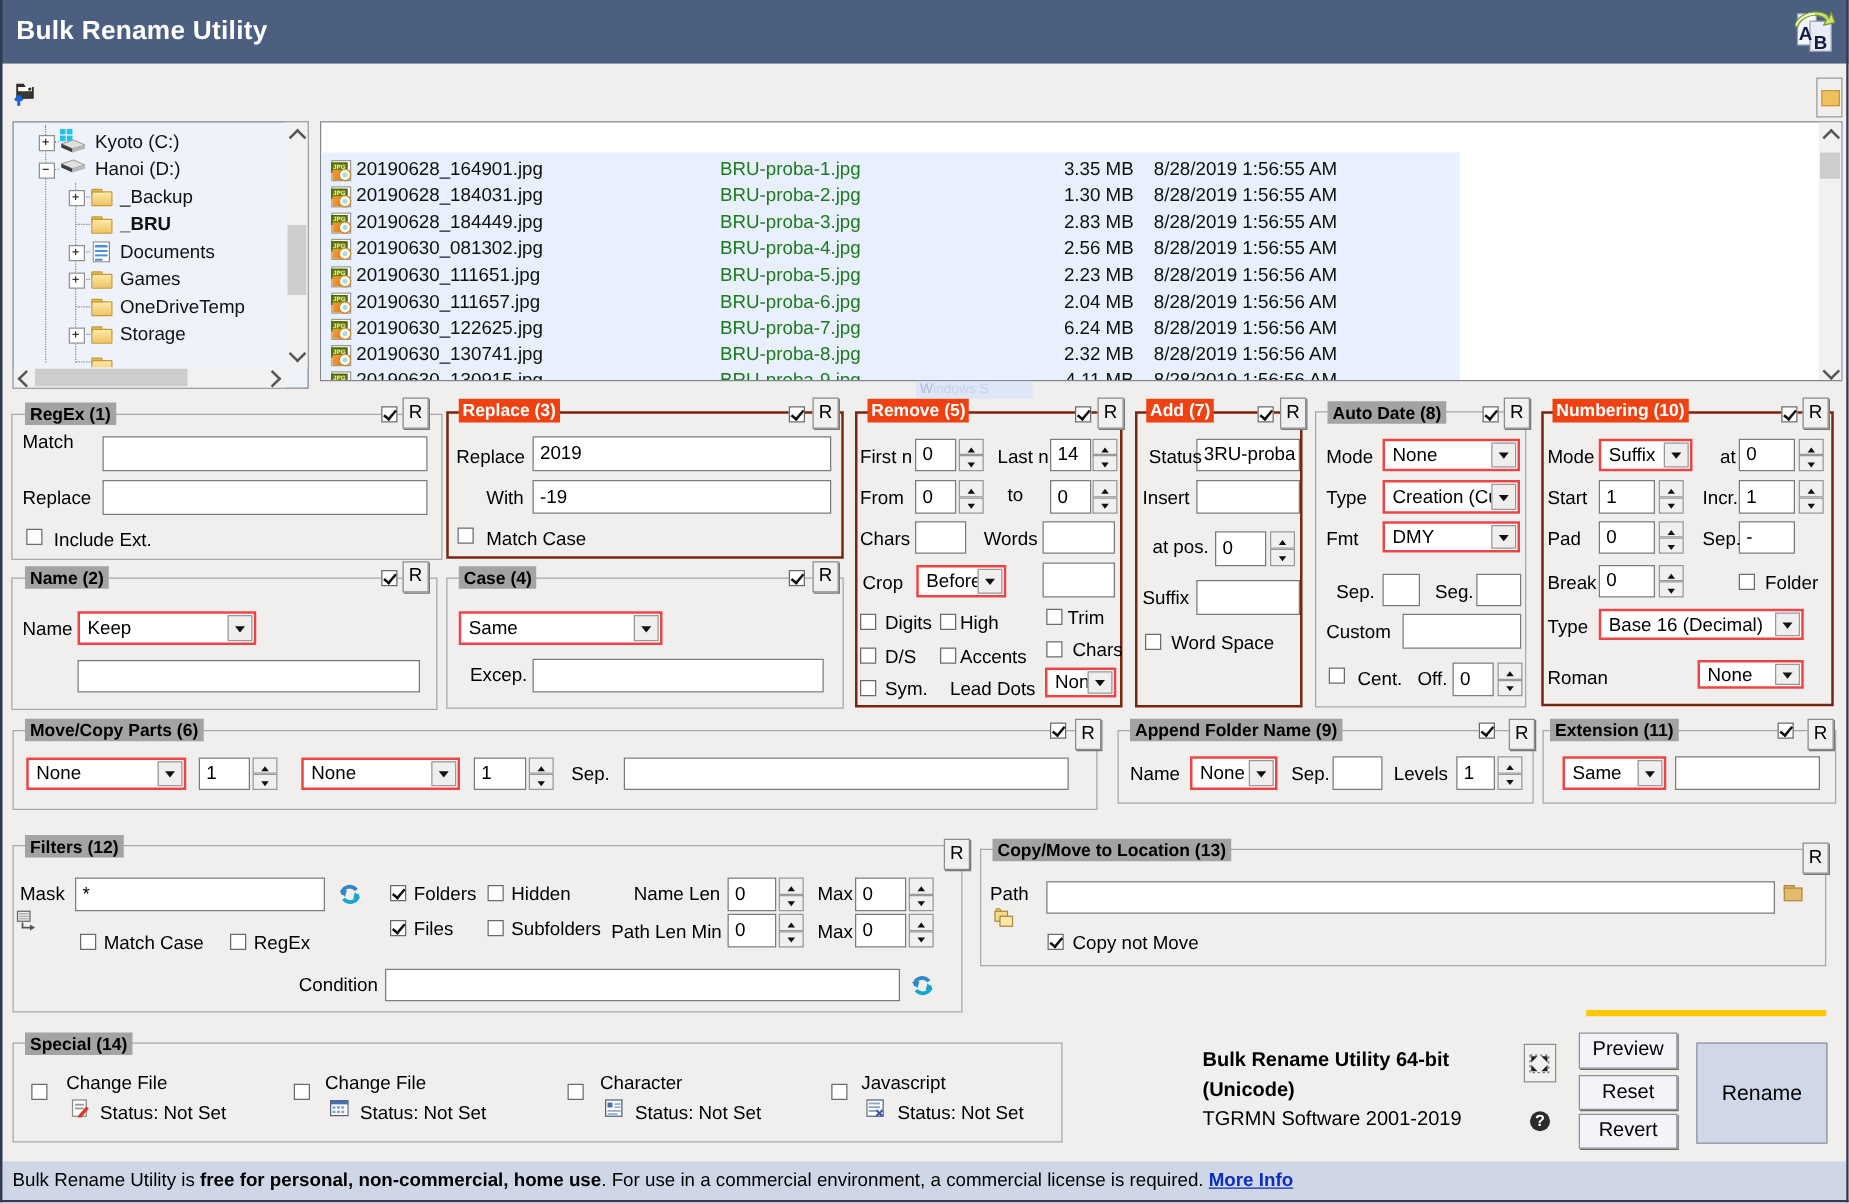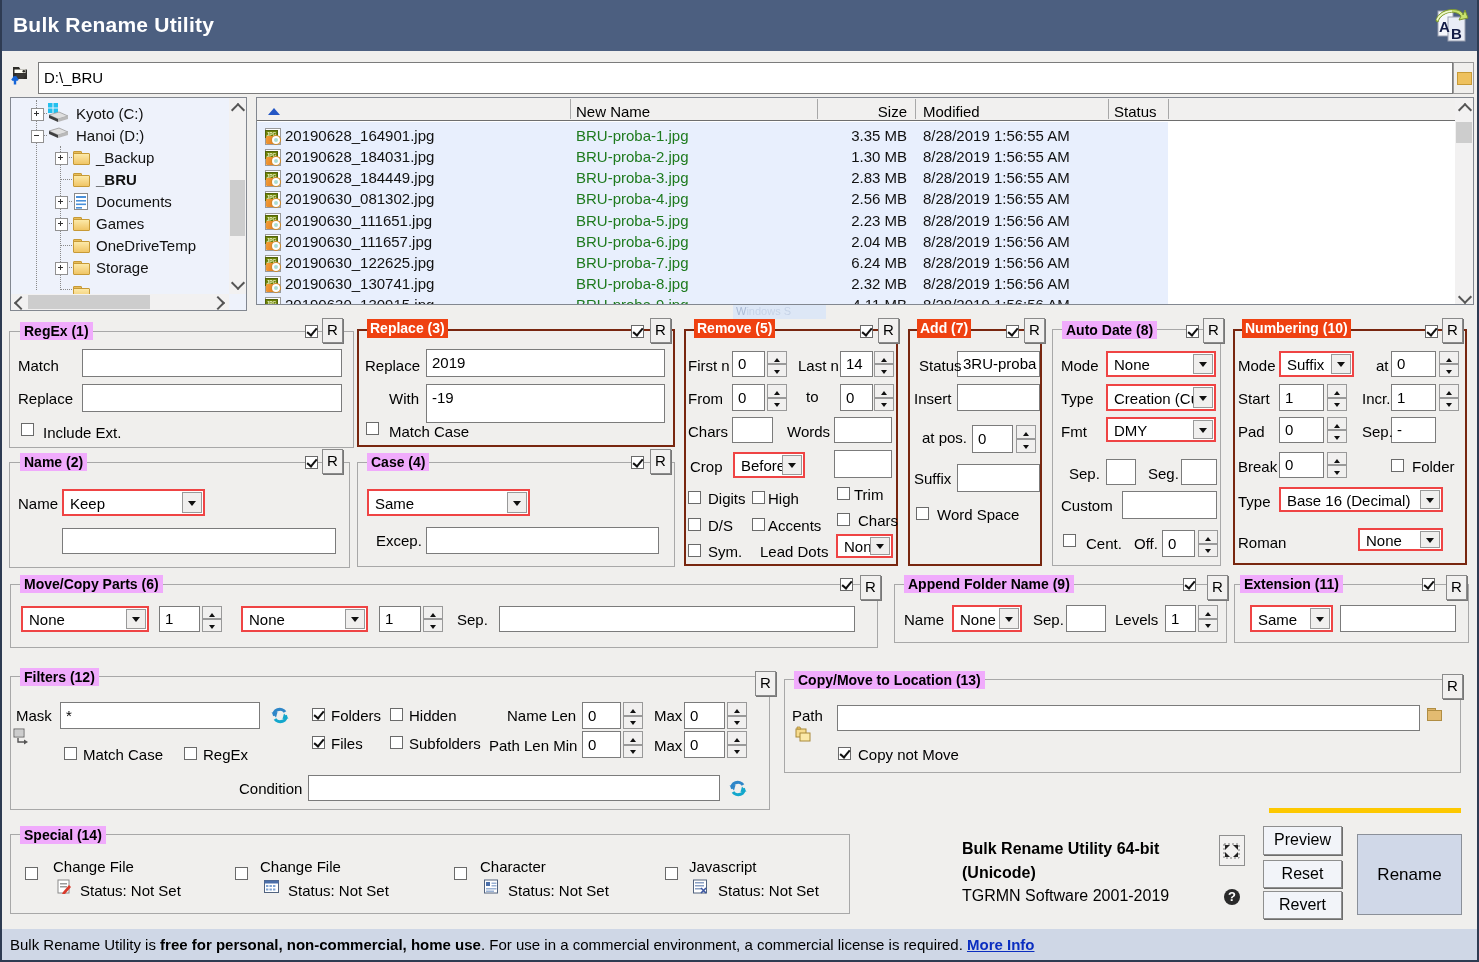--- a/index.html
+++ b/index.html
@@ -9,21 +9,21 @@
 #titletext{position:absolute;left:13px;top:13px;font-size:21px;font-weight:bold;color:#fff;letter-spacing:0.2px}
 #toolbar{position:absolute;left:2px;top:51px;width:1475px;height:46px;background:#f0efed}
 .lbl{position:absolute;font-size:15px;line-height:16px;color:#000;white-space:nowrap;z-index:3}
 .b{font-weight:bold}
 .in{position:absolute;background:#fff;border:1px solid #7b7b7b;font-size:15px;color:#000;white-space:nowrap;overflow:hidden;z-index:2;line-height:25px;padding:0 5px;box-sizing:border-box}
 .cb{position:absolute;width:13px;height:13px;background:#fff;border:1px solid #6a6a6a;z-index:3;box-sizing:border-box}
 .ck::before{content:"";position:absolute;left:3px;top:0px;width:4px;height:8px;border:solid #111;border-width:0 2px 2px 0;transform:rotate(40deg)}
 .rbtn{position:absolute;width:19px;height:23px;background:#f1f0ef;border:1px solid #8a8a8a;box-shadow:1px 1px 0 #777;font-size:15px;color:#000;text-align:center;line-height:21px;z-index:3}
 .fs{position:absolute;border:1px solid #a8a8a8;z-index:1;box-sizing:border-box}
 .fs.hot{border:2px solid #78260f}
-.fst{position:absolute;font-size:14px;font-weight:bold;background:#f0abfc;padding:0 4px;line-height:18px;z-index:2;white-space:nowrap}
+.fst{position:absolute;font-size:14px;font-weight:bold;background:#a3a3a3;padding:0 4px;line-height:18px;z-index:2;white-space:nowrap}
 .fst.hot{background:#ef4111;color:#fff;padding:0 3px;line-height:19px}
 .combo{position:absolute;background:#fff;border:2px solid #ef4444;z-index:2;box-sizing:border-box}
 .combo>span{position:absolute;left:6px;top:50%;transform:translateY(-50%);font-size:15px;white-space:nowrap}
 .combo>i{position:absolute;right:1px;top:1px;bottom:1px;width:20px;background:#f0efee;border:1px solid #999;box-sizing:border-box}
 .combo>i::after{content:"";position:absolute;left:50%;top:50%;margin:-2px 0 0 -4px;border:4px solid transparent;border-top:5px solid #101010}
 .spin{position:absolute;width:20px;z-index:2}
 .su,.sd{position:absolute;left:0;right:0;height:50%;background:#f1f0ef;border:1px solid #999;box-sizing:border-box}
 .su{top:0}.sd{bottom:0}
 .su::after{content:"";position:absolute;left:50%;top:50%;margin:-3px 0 0 -3px;border:3px solid transparent;border-bottom:4px solid #101010}
 .sd::after{content:"";position:absolute;left:50%;top:50%;margin:-1px 0 0 -3px;border:3px solid transparent;border-top:4px solid #101010}
@@ -61,21 +61,20 @@
   </svg>
   <div id="toolbar"></div>
 
   <svg style="position:absolute;left:9px;top:64px" width="20" height="21" viewBox="0 0 20 21">
     <path d="M4 3 L10 3 L11.5 5.5 L18 5.5 L18 15 L4 15 Z" fill="#2e2c28"></path>
     <path d="M5.5 5.5 L16.5 5.5 L16.5 9 L5.5 9 Z" fill="#fffef4"></path>
     <circle cx="14.8" cy="7.2" r="1.3" fill="#2e2c28"></circle>
     <path d="M4 15 L8 9.5 L18 9.5 L14 15 Z" fill="#3a3835"></path>
     <path d="M6 20.5 L6 13.5 M6 12.5 L3.2 16.5 M6 12.5 L8.8 16.5" stroke="#1565d8" stroke-width="2.4" fill="none"></path>
   </svg>
-  <div class="in" style="left:38px;top:62px;width:1415px;height:32px;line-height:30px">D:\_BRU</div>
   <div style="position:absolute;left:1453px;top:62px;width:21px;height:32px;background:#f0efed;border:1px solid #9a9a9a;box-sizing:border-box;z-index:2">
     <div style="position:absolute;left:3px;top:9px;width:13px;height:11px;background:#eec15e;border:1px solid #c79a36"></div>
   </div>
 
   <div style="position:absolute;left:10px;top:97px;width:237px;height:214px;background:#eef2fb;border:1px solid #828790;box-sizing:border-box;z-index:1"></div>
   <div id="treec" style="position:absolute;left:11px;top:98px;width:218px;height:196px;overflow:hidden;z-index:2">
     <div style="position:absolute;left:25px;top:2px;width:1px;height:190px;border-left:1px dotted #8a8a8a"></div>
     <div style="position:absolute;left:49px;top:48px;width:1px;height:144px;border-left:1px dotted #8a8a8a"></div>
     <div style="position:absolute;left:32px;top:15px;width:4px;border-top:1px dotted #8a8a8a"></div>
     <div style="position:absolute;left:32px;top:37px;width:4px;border-top:1px dotted #8a8a8a"></div>
@@ -134,32 +133,20 @@
   <div class="chev" style="left:233px;top:105px;transform:rotate(-135deg)"></div>
   <div class="sthumb" style="left:230px;top:180px;width:15px;height:56px;z-index:3"></div>
   <div class="chev" style="left:233px;top:278px;transform:rotate(45deg)"></div>
 
   <div class="sbar" style="left:11px;top:294px;width:218px;height:16px;z-index:2"></div>
   <div class="chev" style="left:16px;top:298px;transform:rotate(135deg)"></div>
   <div class="sthumb" style="left:28px;top:295px;width:122px;height:14px;z-index:3"></div>
   <div class="chev" style="left:213px;top:298px;transform:rotate(-45deg)"></div>
 
   <div style="position:absolute;left:256px;top:97px;width:1218px;height:208px;background:#fff;border:1px solid #828790;box-sizing:border-box;z-index:1"></div>
-  <div id="listhdr" style="position:absolute;left:257px;top:98px;width:1216px;height:23px;background:#f1f0ef;border-bottom:1px solid #6e6e6e;box-sizing:border-box;z-index:2">
-    <div style="position:absolute;left:11px;top:8px;width:0;height:0;border:6px solid transparent;border-bottom:7px solid #2457c5;margin-top:-4px"></div>
-    <div style="position:absolute;left:319px;top:5px;font-size:15px">New Name</div>
-    <div style="position:absolute;left:560px;top:5px;width:90px;text-align:right;font-size:15px">Size</div>
-    <div style="position:absolute;left:666px;top:5px;font-size:15px">Modified</div>
-    <div style="position:absolute;left:857px;top:5px;font-size:15px">Status</div>
-    <div style="position:absolute;left:313px;top:1px;width:1px;height:20px;background:#a8a8a8"></div>
-    <div style="position:absolute;left:560px;top:1px;width:1px;height:20px;background:#a8a8a8"></div>
-    <div style="position:absolute;left:658px;top:1px;width:1px;height:20px;background:#a8a8a8"></div>
-    <div style="position:absolute;left:851px;top:1px;width:1px;height:20px;background:#a8a8a8"></div>
-    <div style="position:absolute;left:911px;top:1px;width:1px;height:20px;background:#a8a8a8"></div>
-  </div>
   <div style="position:absolute;left:257px;top:122px;width:911px;height:182px;z-index:1"></div>
   <div style="position:absolute;left:257px;top:122px;width:911px;height:182px;background:#e8effd;z-index:2"></div>
   <div id="rows" style="position:absolute;left:0;top:0;z-index:3">
     <div style="position:absolute;left:257px;top:122px;width:911px;height:21px;">
       <div class="jpgico" style="left:8px;top:6px">
           <div class="jpgring"></div>
         </div>
       <div class="fn" style="left:28px;top:5px;">20190628_164901.jpg</div>
       <div class="gn" style="left:319px;top:5px">BRU-proba-1.jpg</div>
       <div class="fn" style="left:560px;top:5px;width:90px;text-align:right">3.35 MB</div>
@@ -242,21 +229,21 @@
   <div class="sthumb" style="left:1456px;top:122px;width:16px;height:21px;z-index:4"></div>
   <div class="chev" style="left:1460px;top:292px;transform:rotate(45deg);z-index:4"></div>
 
   <div style="position:absolute;left:733px;top:305px;width:90px;height:14px;background:rgba(216,229,247,0.8);z-index:1;font-size:11px;color:rgba(130,150,185,0.55);padding-left:3px">W<span style="opacity:0.45">indows S</span></div>
 
   <div id="panels">
   <div class="fs" style="left:9px;top:331px;width:345px;height:117px"></div>
   <div class="fst" style="left:20px;top:322px">RegEx (1)</div>
   <div class="cb ck" style="left:305px;top:325px"></div>
   <div class="rbtn" style="left:322px;top:318px">R</div>
-  <div class="lbl" style="left:18px;top:358px">Match</div>
+  <div class="lbl" style="left:18px;top:346px">Match</div>
   <div class="in" style="left:82px;top:349px;width:260px;height:28px;line-height:26px"></div>
   <div class="lbl" style="left:18px;top:391px">Replace</div>
   <div class="in" style="left:82px;top:384px;width:260px;height:28px;line-height:26px"></div>
   <div class="cb" style="left:21px;top:423px"></div>
   <div class="lbl" style="left:43px;top:425px">Include Ext.</div>
   <div class="fs" style="left:9px;top:462px;width:341px;height:106px"></div>
   <div class="fst" style="left:20px;top:453px">Name (2)</div>
   <div class="cb ck" style="left:305px;top:456px"></div>
   <div class="rbtn" style="left:322px;top:449px">R</div>
   <div class="lbl" style="left:18px;top:496px">Name</div>
@@ -265,21 +252,21 @@
         <i></i>
       </div>
   <div class="in" style="left:62px;top:528px;width:274px;height:26px;line-height:24px"></div>
   <div class="fs hot" style="left:357px;top:329px;width:318px;height:118px"></div>
   <div class="fst hot" style="left:367px;top:319px">Replace (3)</div>
   <div class="cb ck" style="left:631px;top:325px"></div>
   <div class="rbtn" style="left:650px;top:318px">R</div>
   <div class="lbl" style="left:365px;top:358px">Replace</div>
   <div class="in" style="left:426px;top:349px;width:239px;height:28px;line-height:26px">2019</div>
   <div class="lbl" style="left:389px;top:391px">With</div>
-  <div class="in" style="left:426px;top:384px;width:239px;height:39px;line-height:26px">-19</div>
+  <div class="in" style="left:426px;top:384px;width:239px;height:27px;line-height:26px">-19</div>
   <div class="cb" style="left:366px;top:422px"></div>
   <div class="lbl" style="left:389px;top:424px">Match Case</div>
   <div class="fs" style="left:357px;top:462px;width:318px;height:105px"></div>
   <div class="fst" style="left:367px;top:453px">Case (4)</div>
   <div class="cb ck" style="left:631px;top:456px"></div>
   <div class="rbtn" style="left:650px;top:449px">R</div>
   <div class="combo" style="left:367px;top:489px;width:163px;height:27px">
         <span>Same</span>
         <i></i>
       </div>

